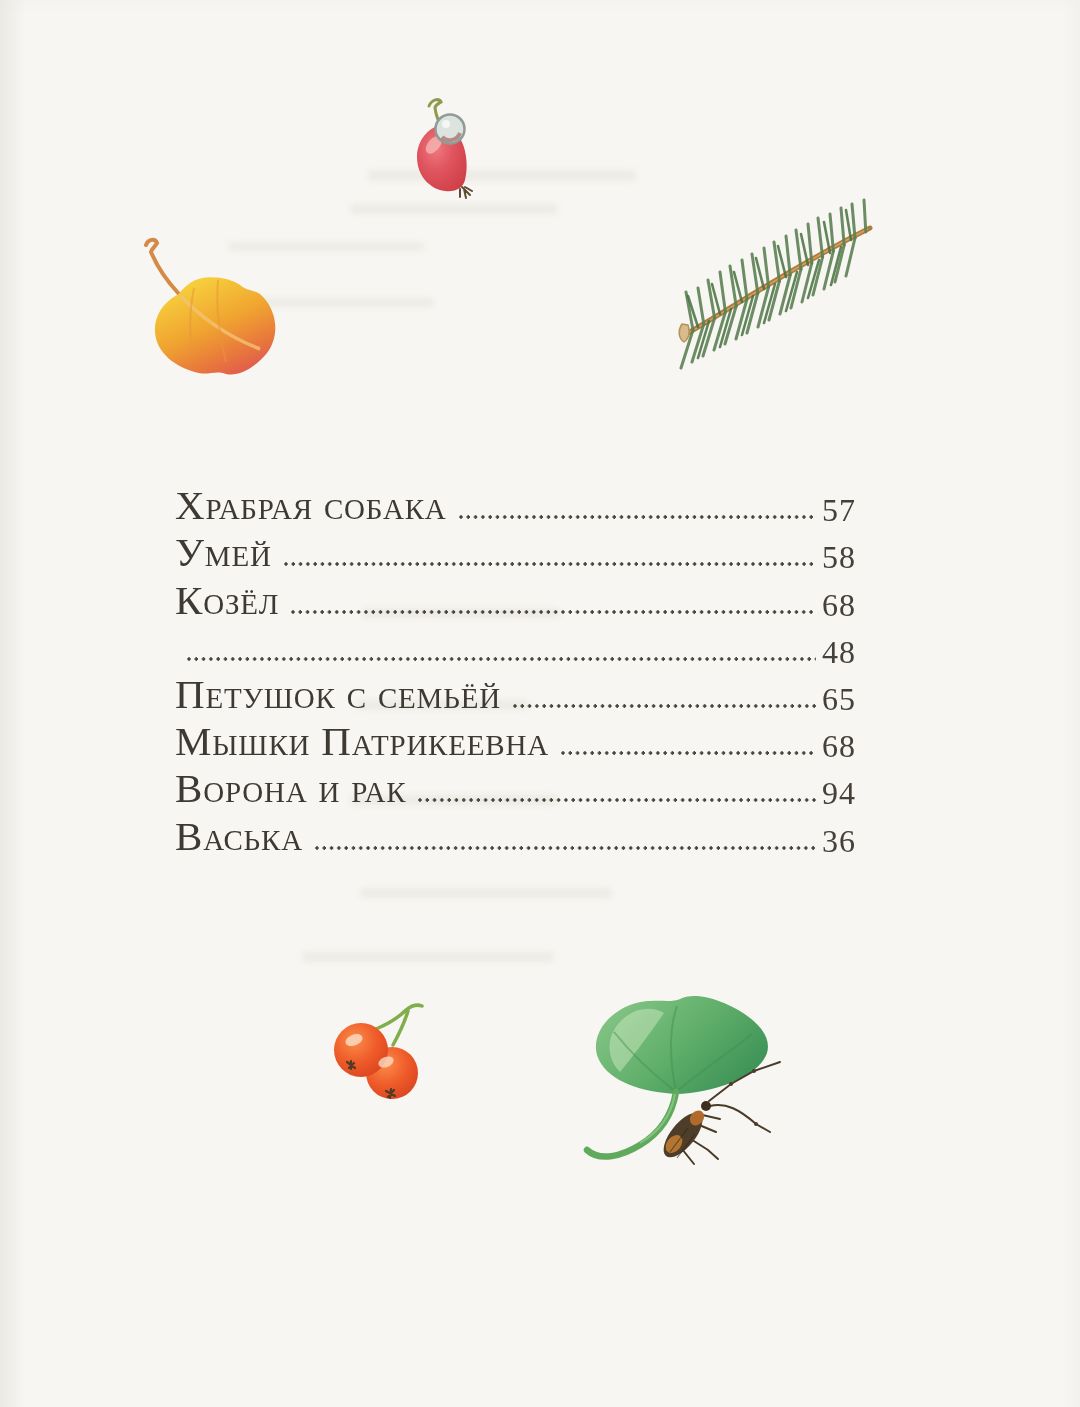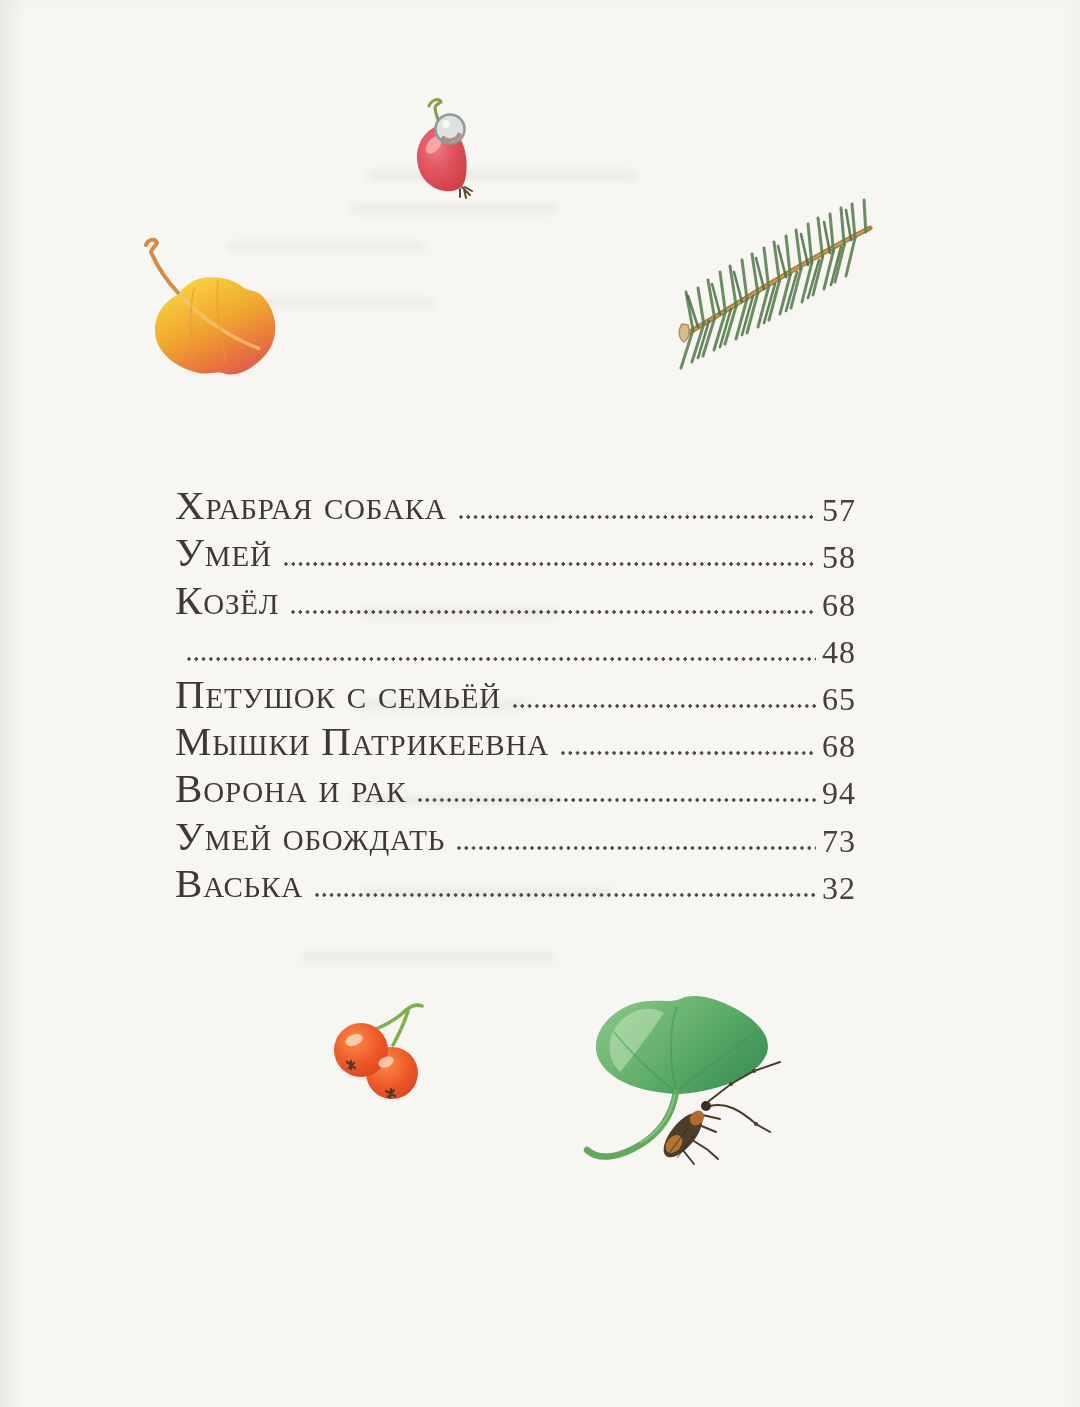--- a/index.html
+++ b/index.html
@@ -131,28 +131,23 @@
       <span class="toc-title">Мышки Патрикеевна</span>
       <span class="dot-leader"></span>
       <span class="toc-page">68</span>
     </div>
     <div class="toc-row">
       <span class="toc-title">Ворона и рак</span>
       <span class="dot-leader"></span>
       <span class="toc-page">94</span>
     </div>
     <div class="toc-row">
-      <span class="toc-title">Умей обождать</span>
-      <span class="dot-leader"></span>
-      <span class="toc-page">73</span>
-    </div>
-    <div class="toc-row">
       <span class="toc-title">Васька</span>
       <span class="dot-leader"></span>
-      <span class="toc-page">32</span>
+      <span class="toc-page">36</span>
     </div>
   </div>
 
   <svg class="illus" style="left:328px;top:1002px" width="104" height="104" viewBox="0 0 104 104">
     <defs>
       <radialGradient id="rb" cx="38%" cy="32%" r="78%">
         <stop offset="0%" stop-color="#fb8c4a"></stop>
         <stop offset="55%" stop-color="#ee5a28"></stop>
         <stop offset="100%" stop-color="#d84320"></stop>
       </radialGradient>

